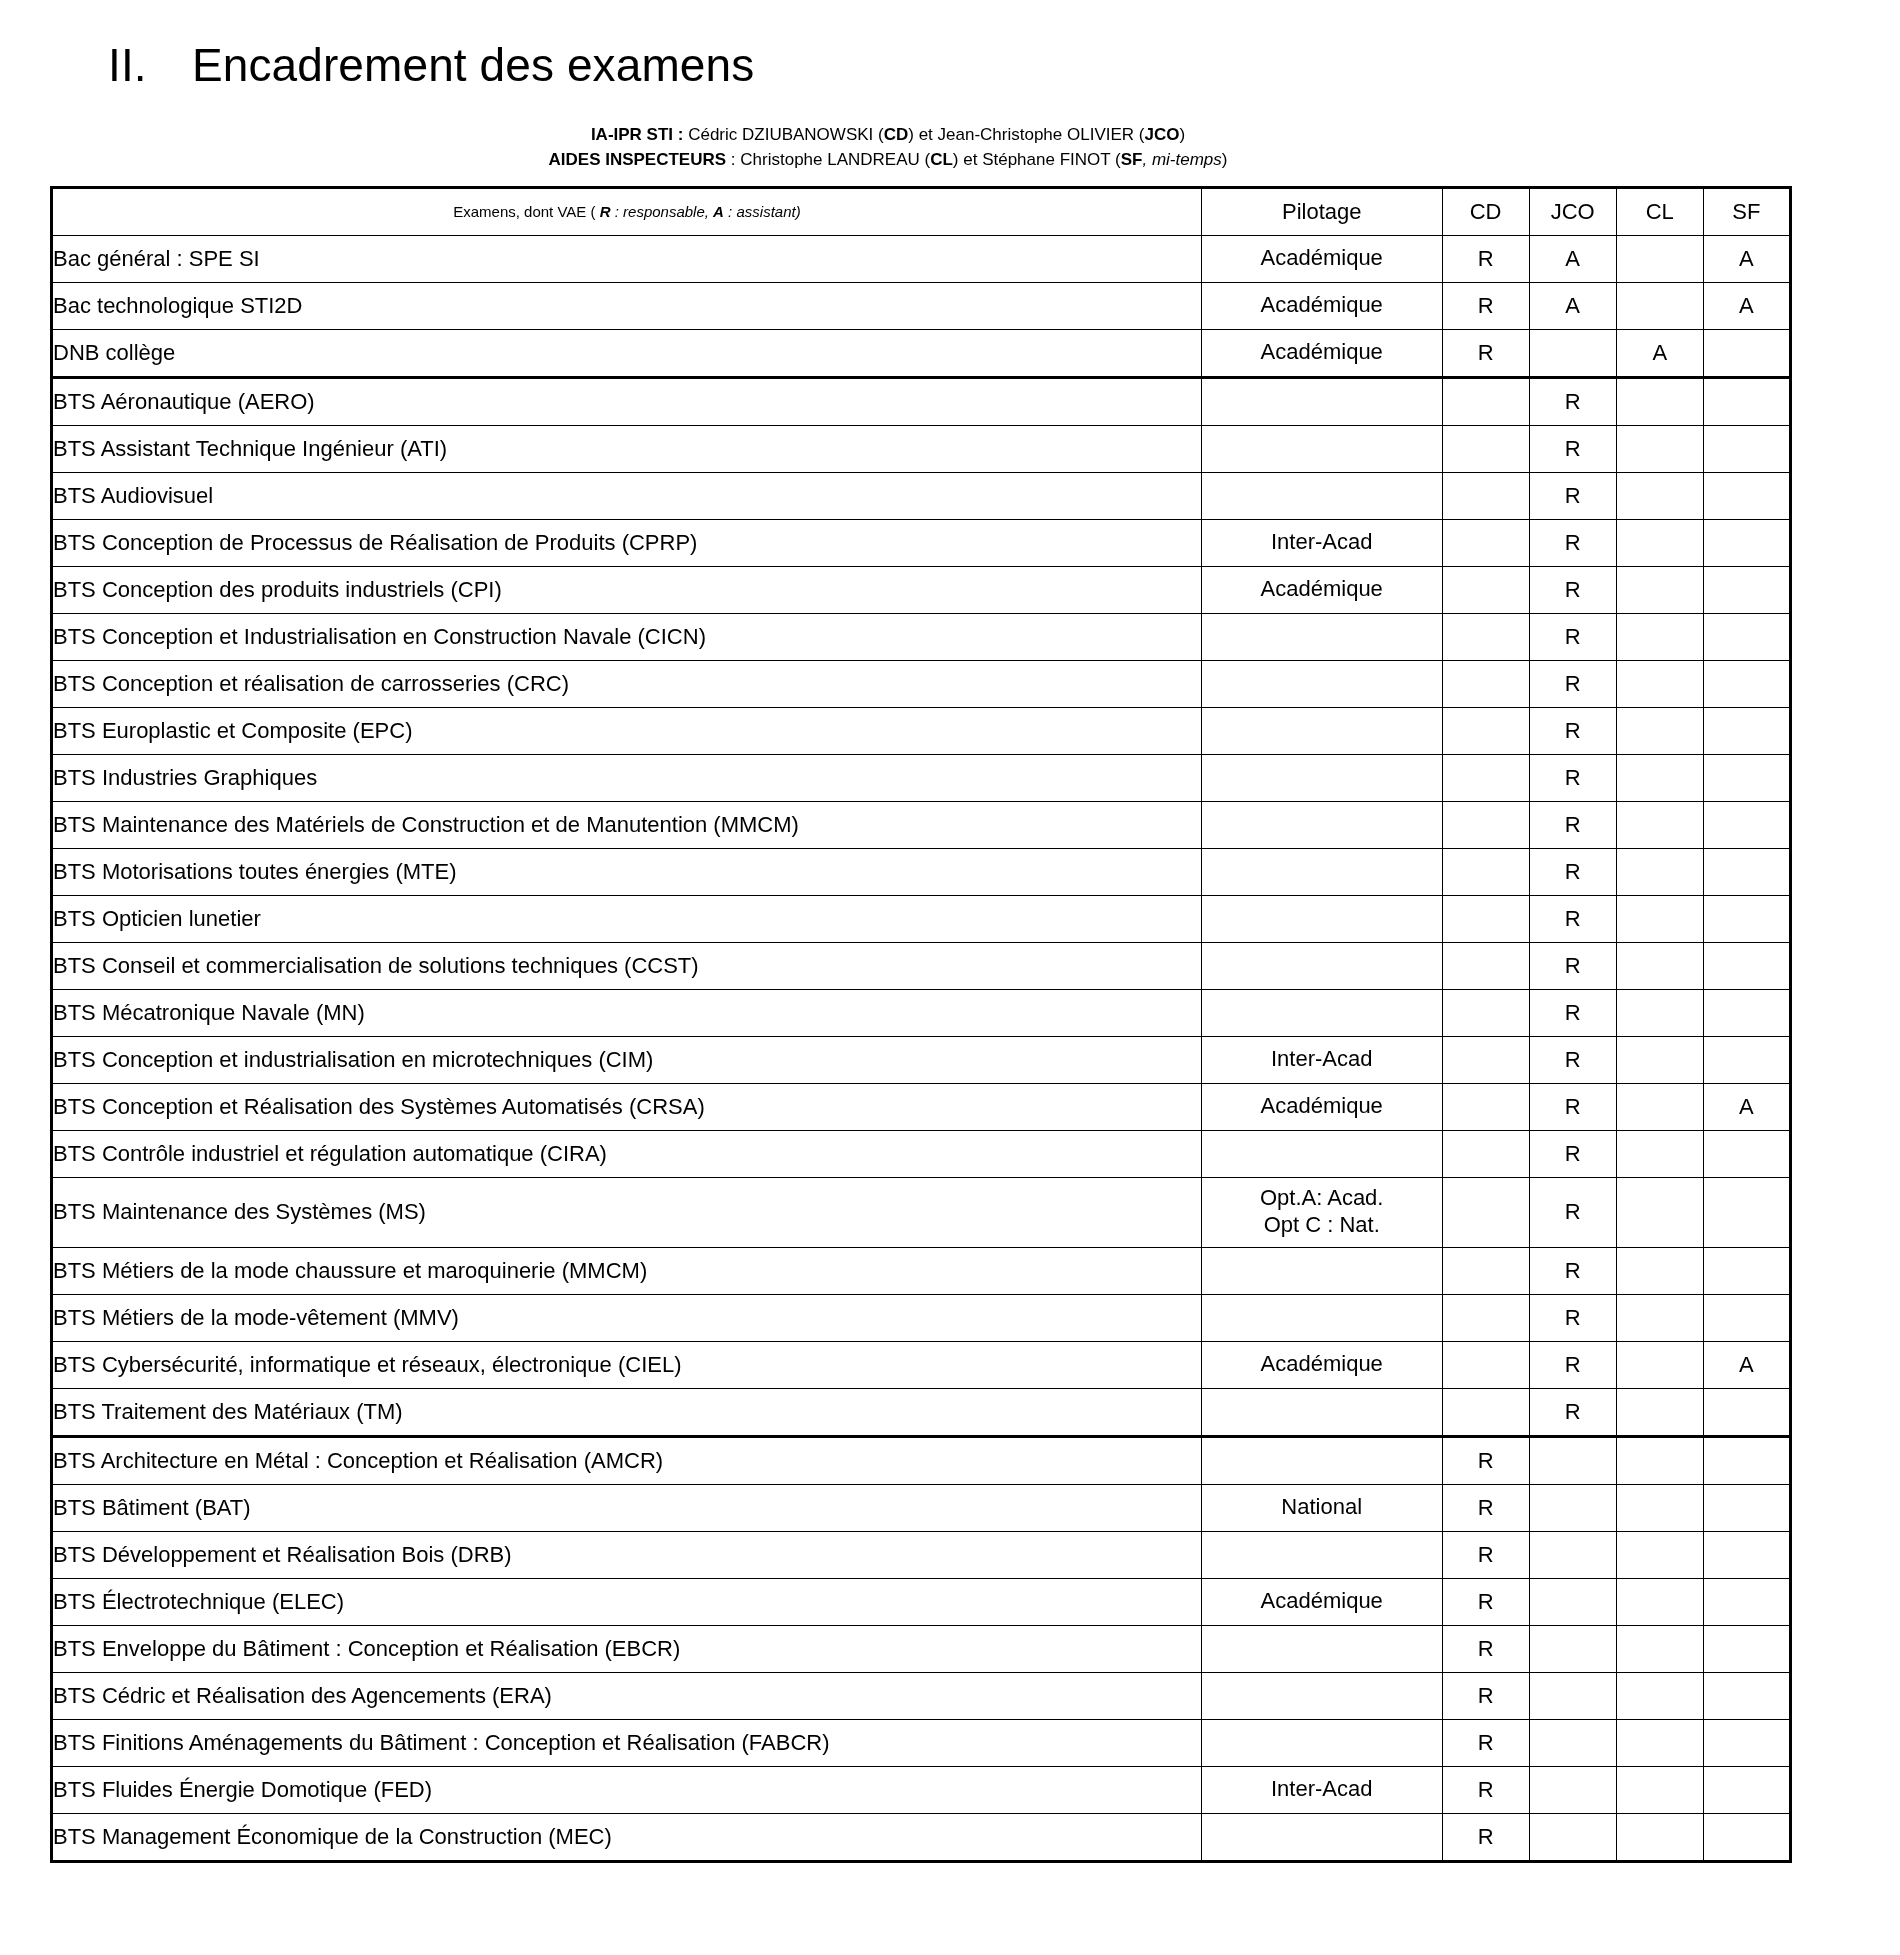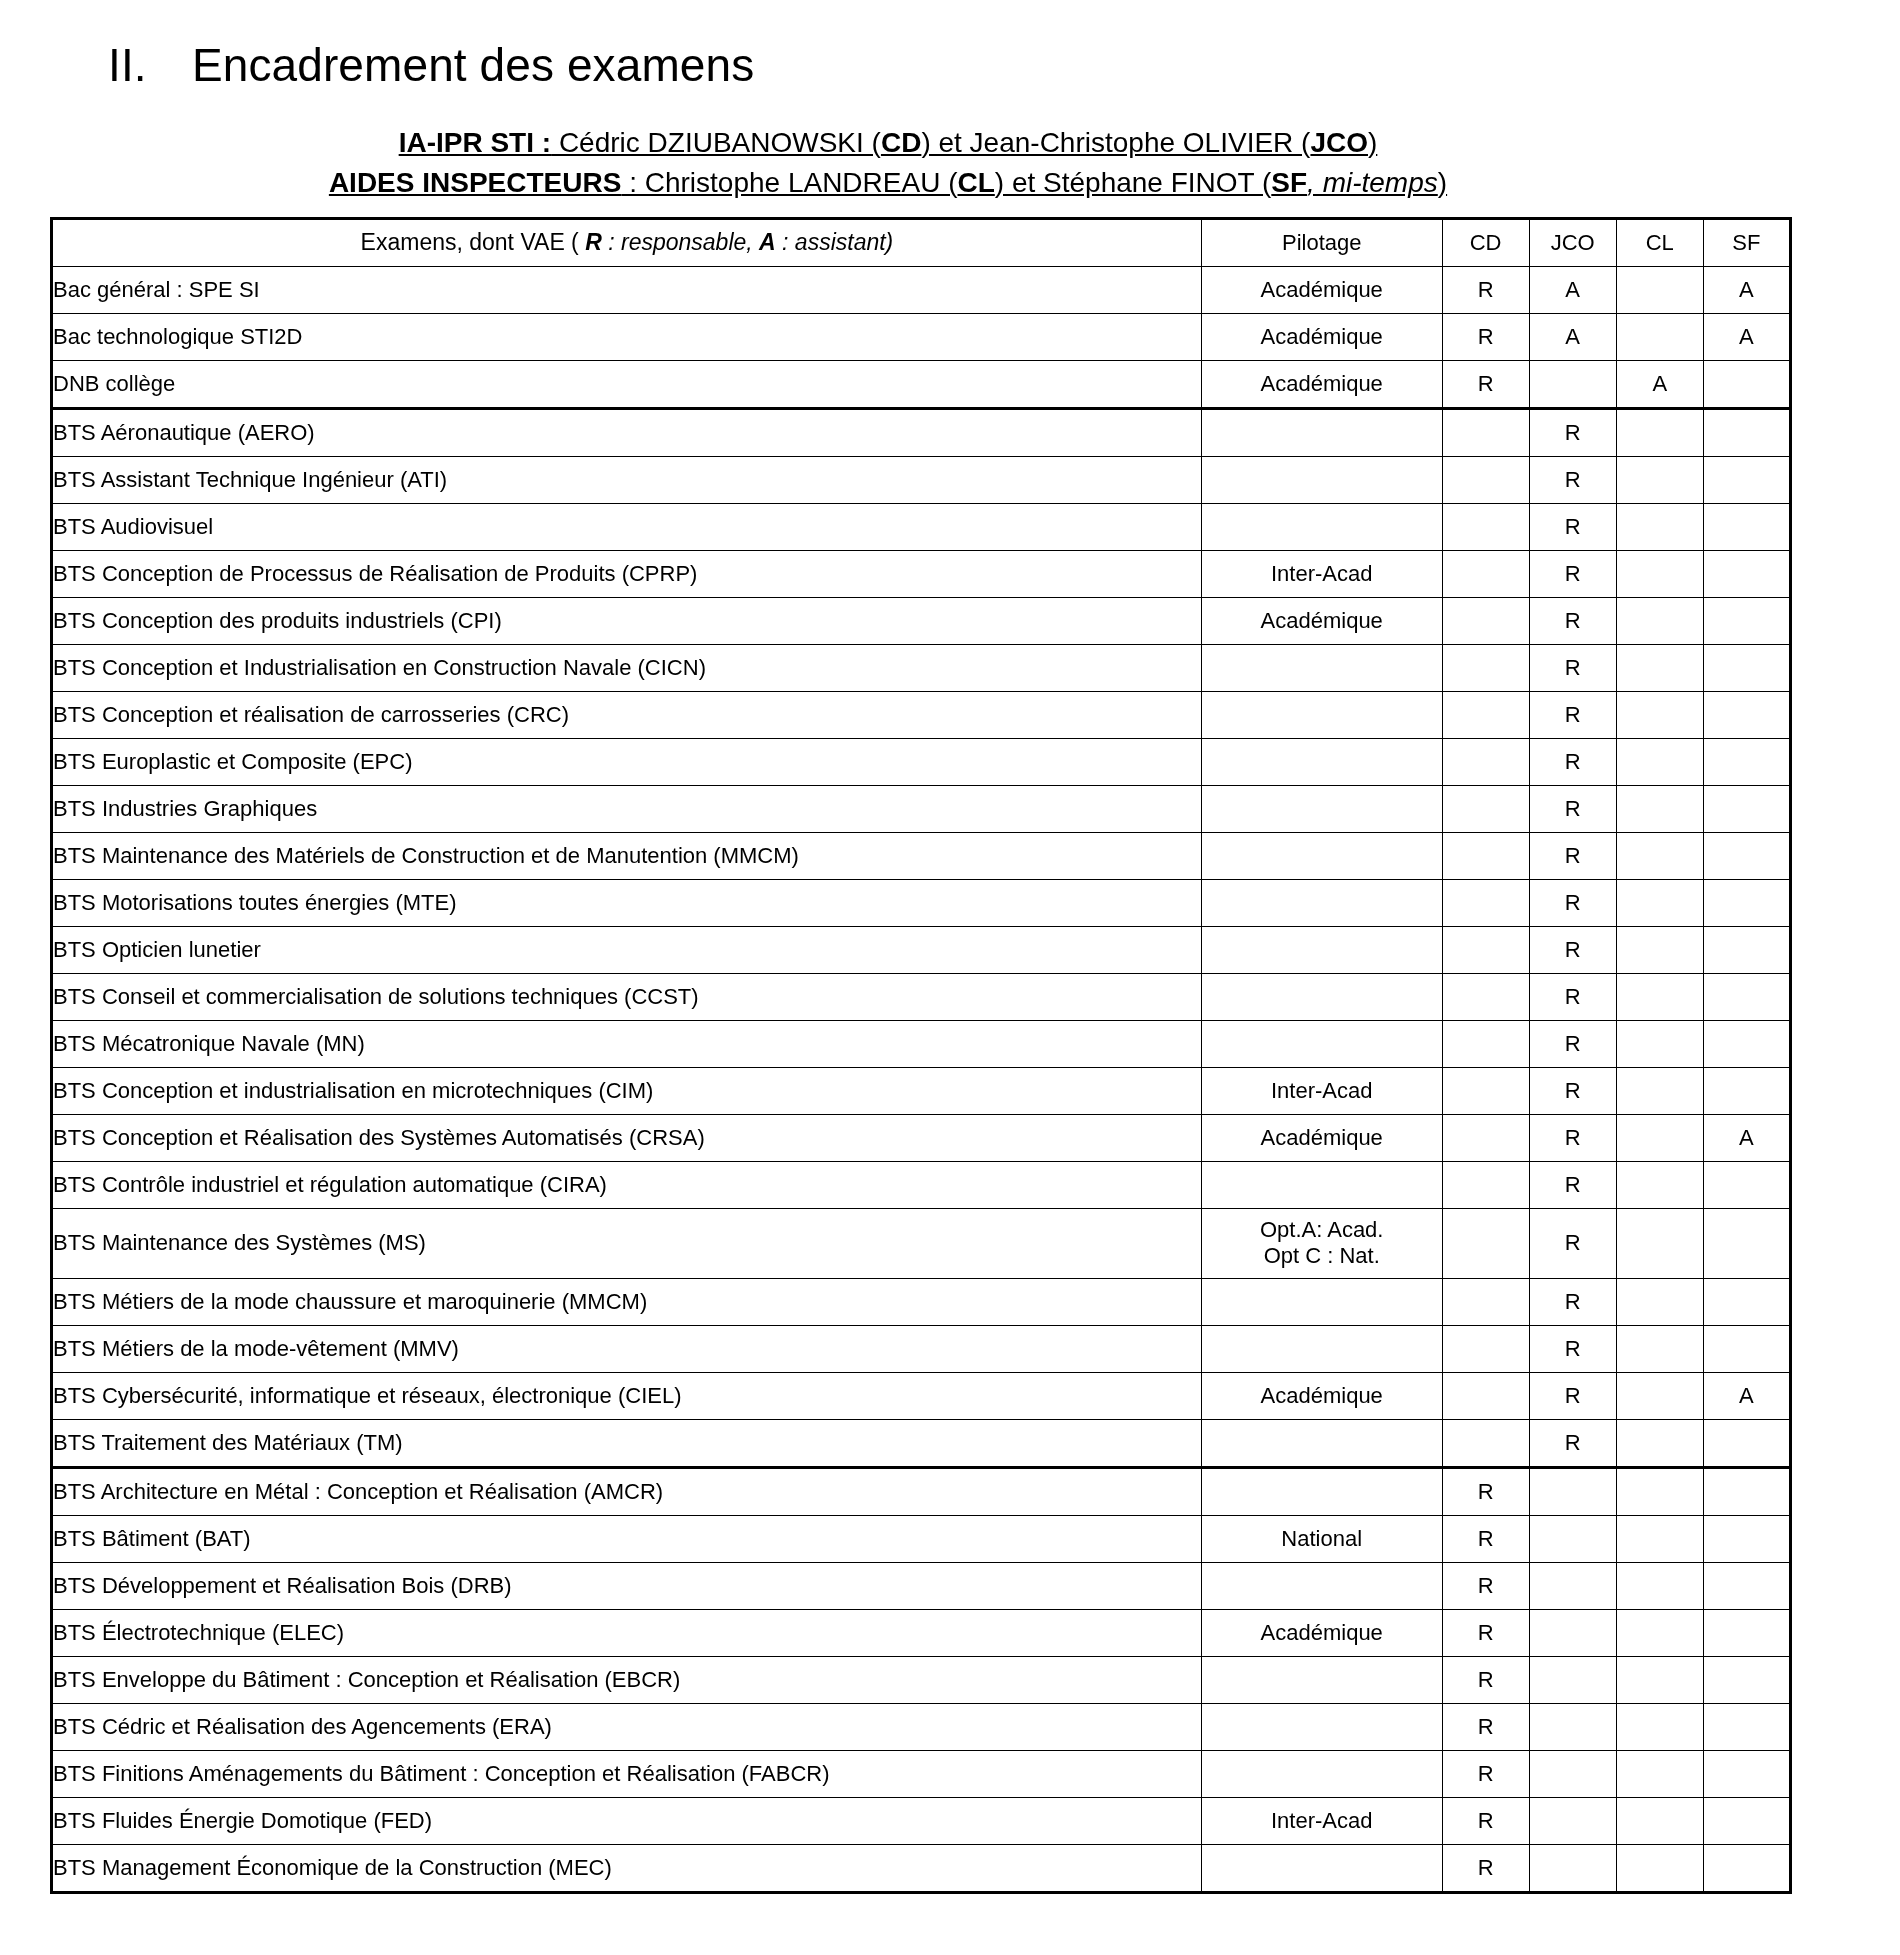--- a/index.html
+++ b/index.html
@@ -32,25 +32,24 @@
   }
   .doc-title .num {
     width: 84px;
     flex: 0 0 84px;
   }
   .doc-title .ttl {
     flex: 1 1 auto;
   }
   .subline {
     text-align: center;
-    font-size: 28px;
+    font-size: 17px;
     line-height: 1.42;
     margin-top: 9.4px;
     padding-right: 125px;
-    text-decoration: underline;
   }
   .subline .b { font-weight: bold; }
   .subline .i { font-style: italic; }
   .subline-2 { margin-top: 0.8px; }
 
   
   table.exam {
     border-collapse: collapse;
     table-layout: fixed;
     width: 1742px;
@@ -76,21 +75,21 @@
   table.exam {
     border: 3.9px solid #000000;
   }
   thead th {
     height: 46px;
     text-align: center;
     font-weight: bold;
     border-bottom: 3.9px solid #000000;
   }
   thead th.name-head {
-    font-size: 23px;
+    font-size: 15px;
   }
   thead th.name-head .reg { font-weight: 400; }
   thead th.name-head .it { font-style: italic; font-weight: 400; }
   thead th.name-head .bi { font-style: italic; font-weight: bold; }
 
   tbody td {
     height: 46px;
   }
   td.name {
     padding-left: 8.6px;

